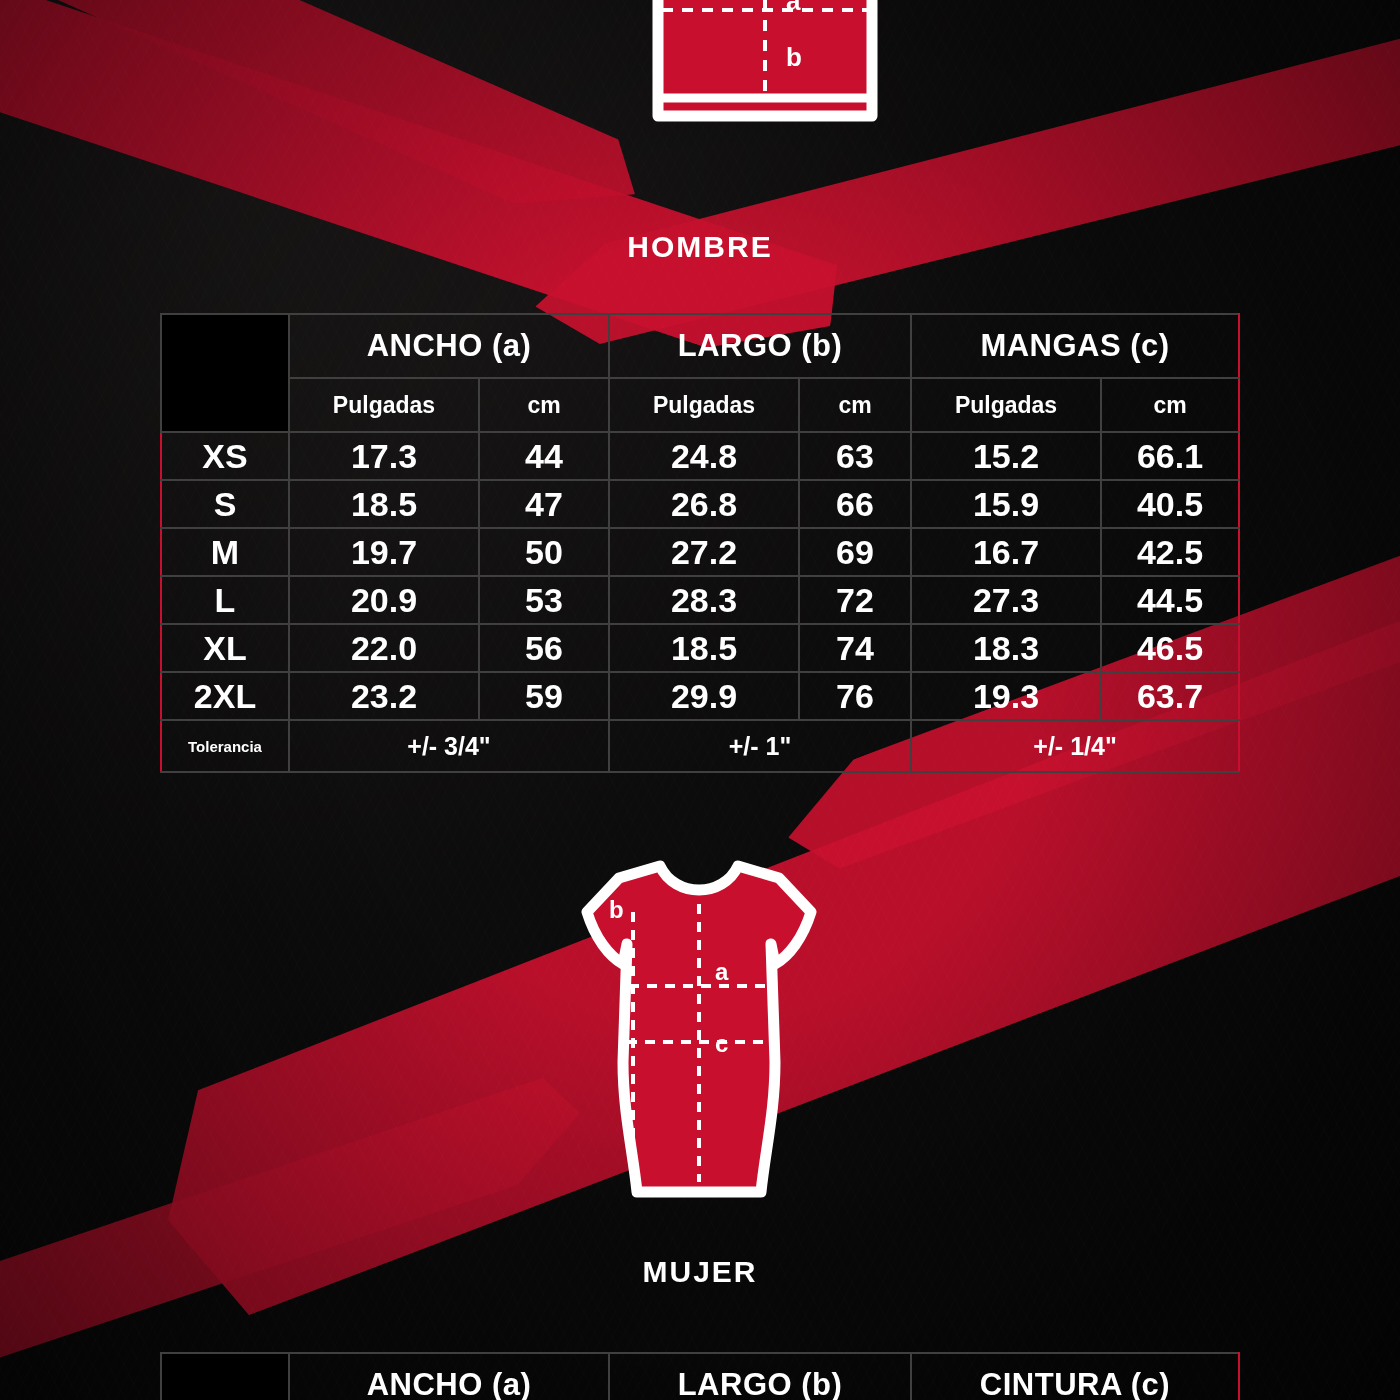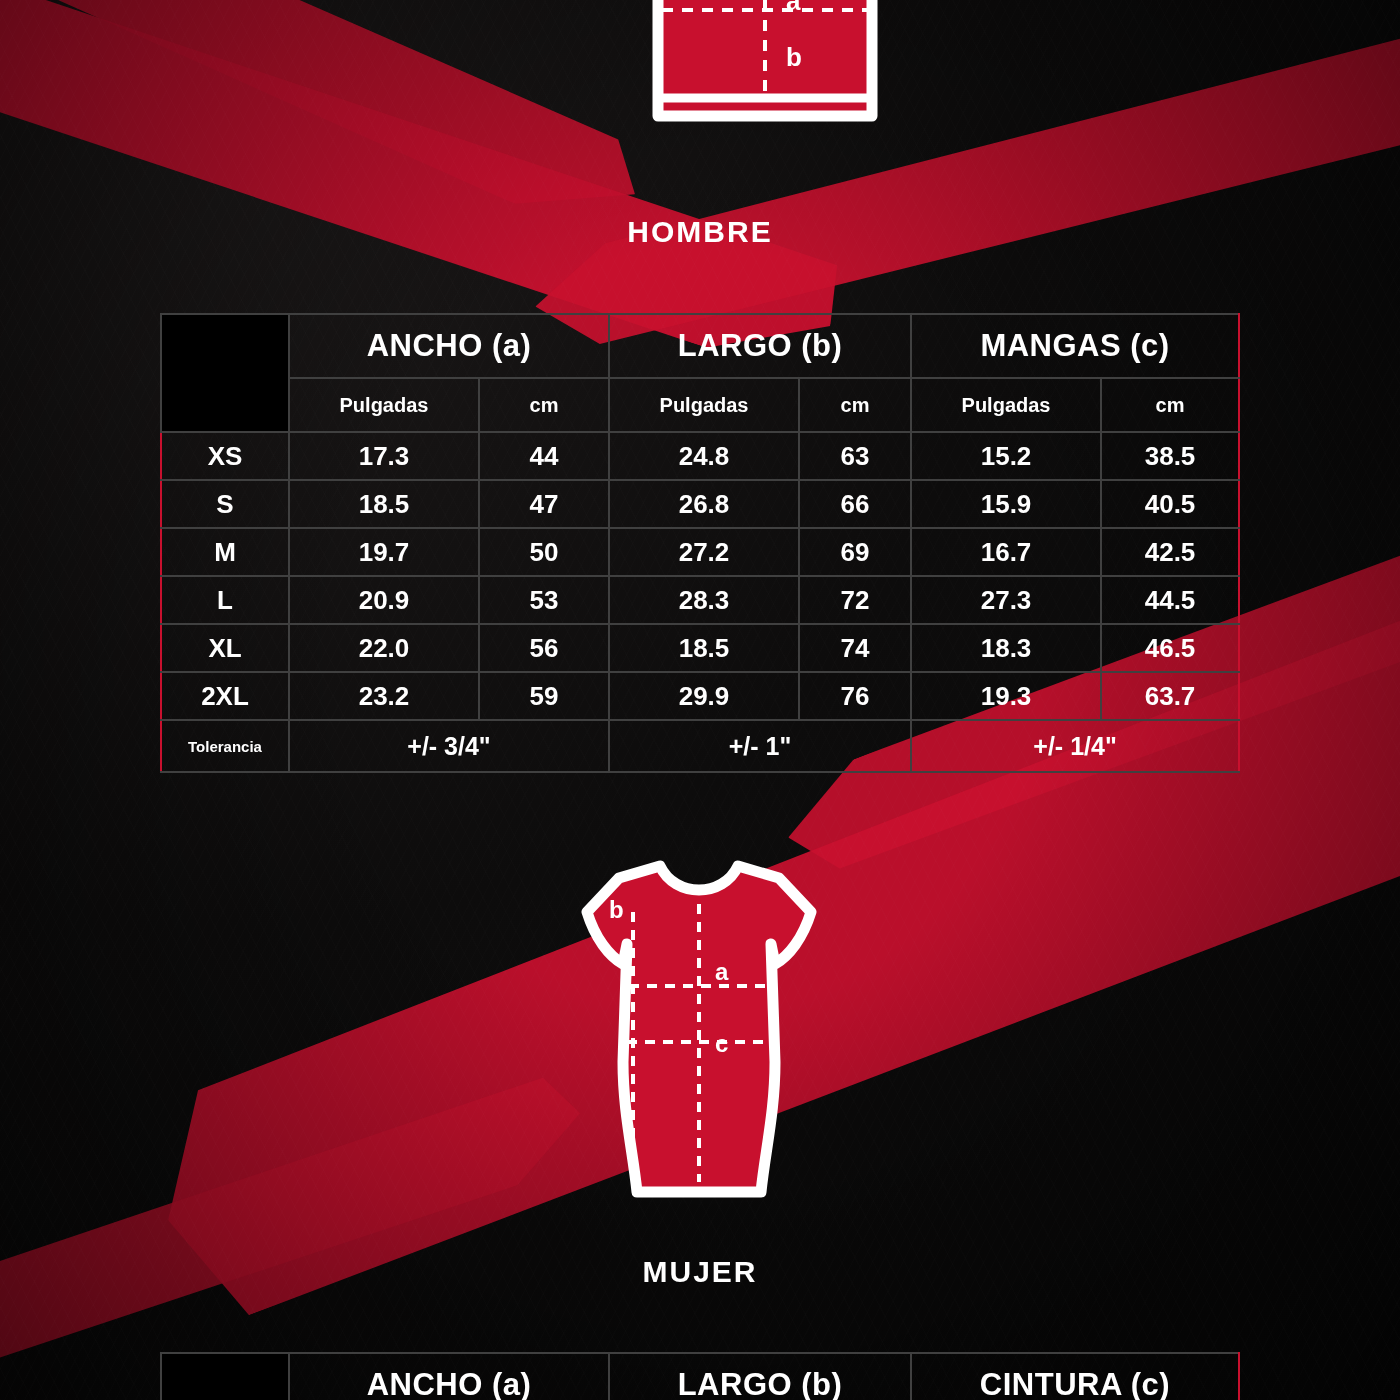--- a/index.html
+++ b/index.html
@@ -107,21 +107,21 @@
 
   .section-title {
     position: absolute;
     width: 100%;
     text-align: center;
     color: #ffffff;
     font-weight: bold;
     font-size: 30px;
     letter-spacing: 2px;
   }
-  .title-men  { top: 215px; }
+  .title-men  { top: 230px; }
   .title-women{ top: 1255px; }
 
   table.size-table {
     position: absolute;
     border-collapse: collapse;
     table-layout: fixed;
     color: #ffffff;
   }
   .tbl-men   { left: 160px; top: 313px; width: 1078px; }
   .tbl-women { left: 160px; top: 1352px; width: 1078px; }
@@ -136,27 +136,27 @@
   .size-table .outer-left  { border-left: 2px solid #c8102e; }
   .size-table .outer-right { border-right: 2px solid #c8102e; }
 
   .grp-head {
     height: 62px;
     font-size: 31px;
     letter-spacing: .5px;
   }
   .unit-head {
     height: 52px;
-    font-size: 20px;
+    font-size: 23px;
   }
   .corner-cell {
     background: #000;
     border-left: 2px solid #c8102e;
   }
-  .body-row td { height: 46px; font-size: 26px; }
+  .body-row td { height: 46px; font-size: 34px; }
   .size-cell { font-size: 26px; }
   .tol-row td { height: 50px; }
   .tol-label { font-size: 15px; margin-left: 48px; }
   .tol-val { font-size: 25px; }
 </style>
 </head>
 <body>
 
 <div class="bg">
   <div class="streak s1"></div>
@@ -211,21 +211,21 @@
         <td class="unit-head outer-right">cm</td>
       </tr>
 
       <tr class="body-row">
         <td class="size-cell outer-left">XS</td>
         <td>17.3</td>
         <td>44</td>
         <td>24.8</td>
         <td>63</td>
         <td>15.2</td>
-        <td class="outer-right">38.5</td>
+        <td class="outer-right">66.1</td>
       </tr>
       <tr class="body-row">
         <td class="size-cell outer-left">S</td>
         <td>18.5</td>
         <td>47</td>
         <td>26.8</td>
         <td>66</td>
         <td>15.9</td>
         <td class="outer-right">40.5</td>
       </tr>

